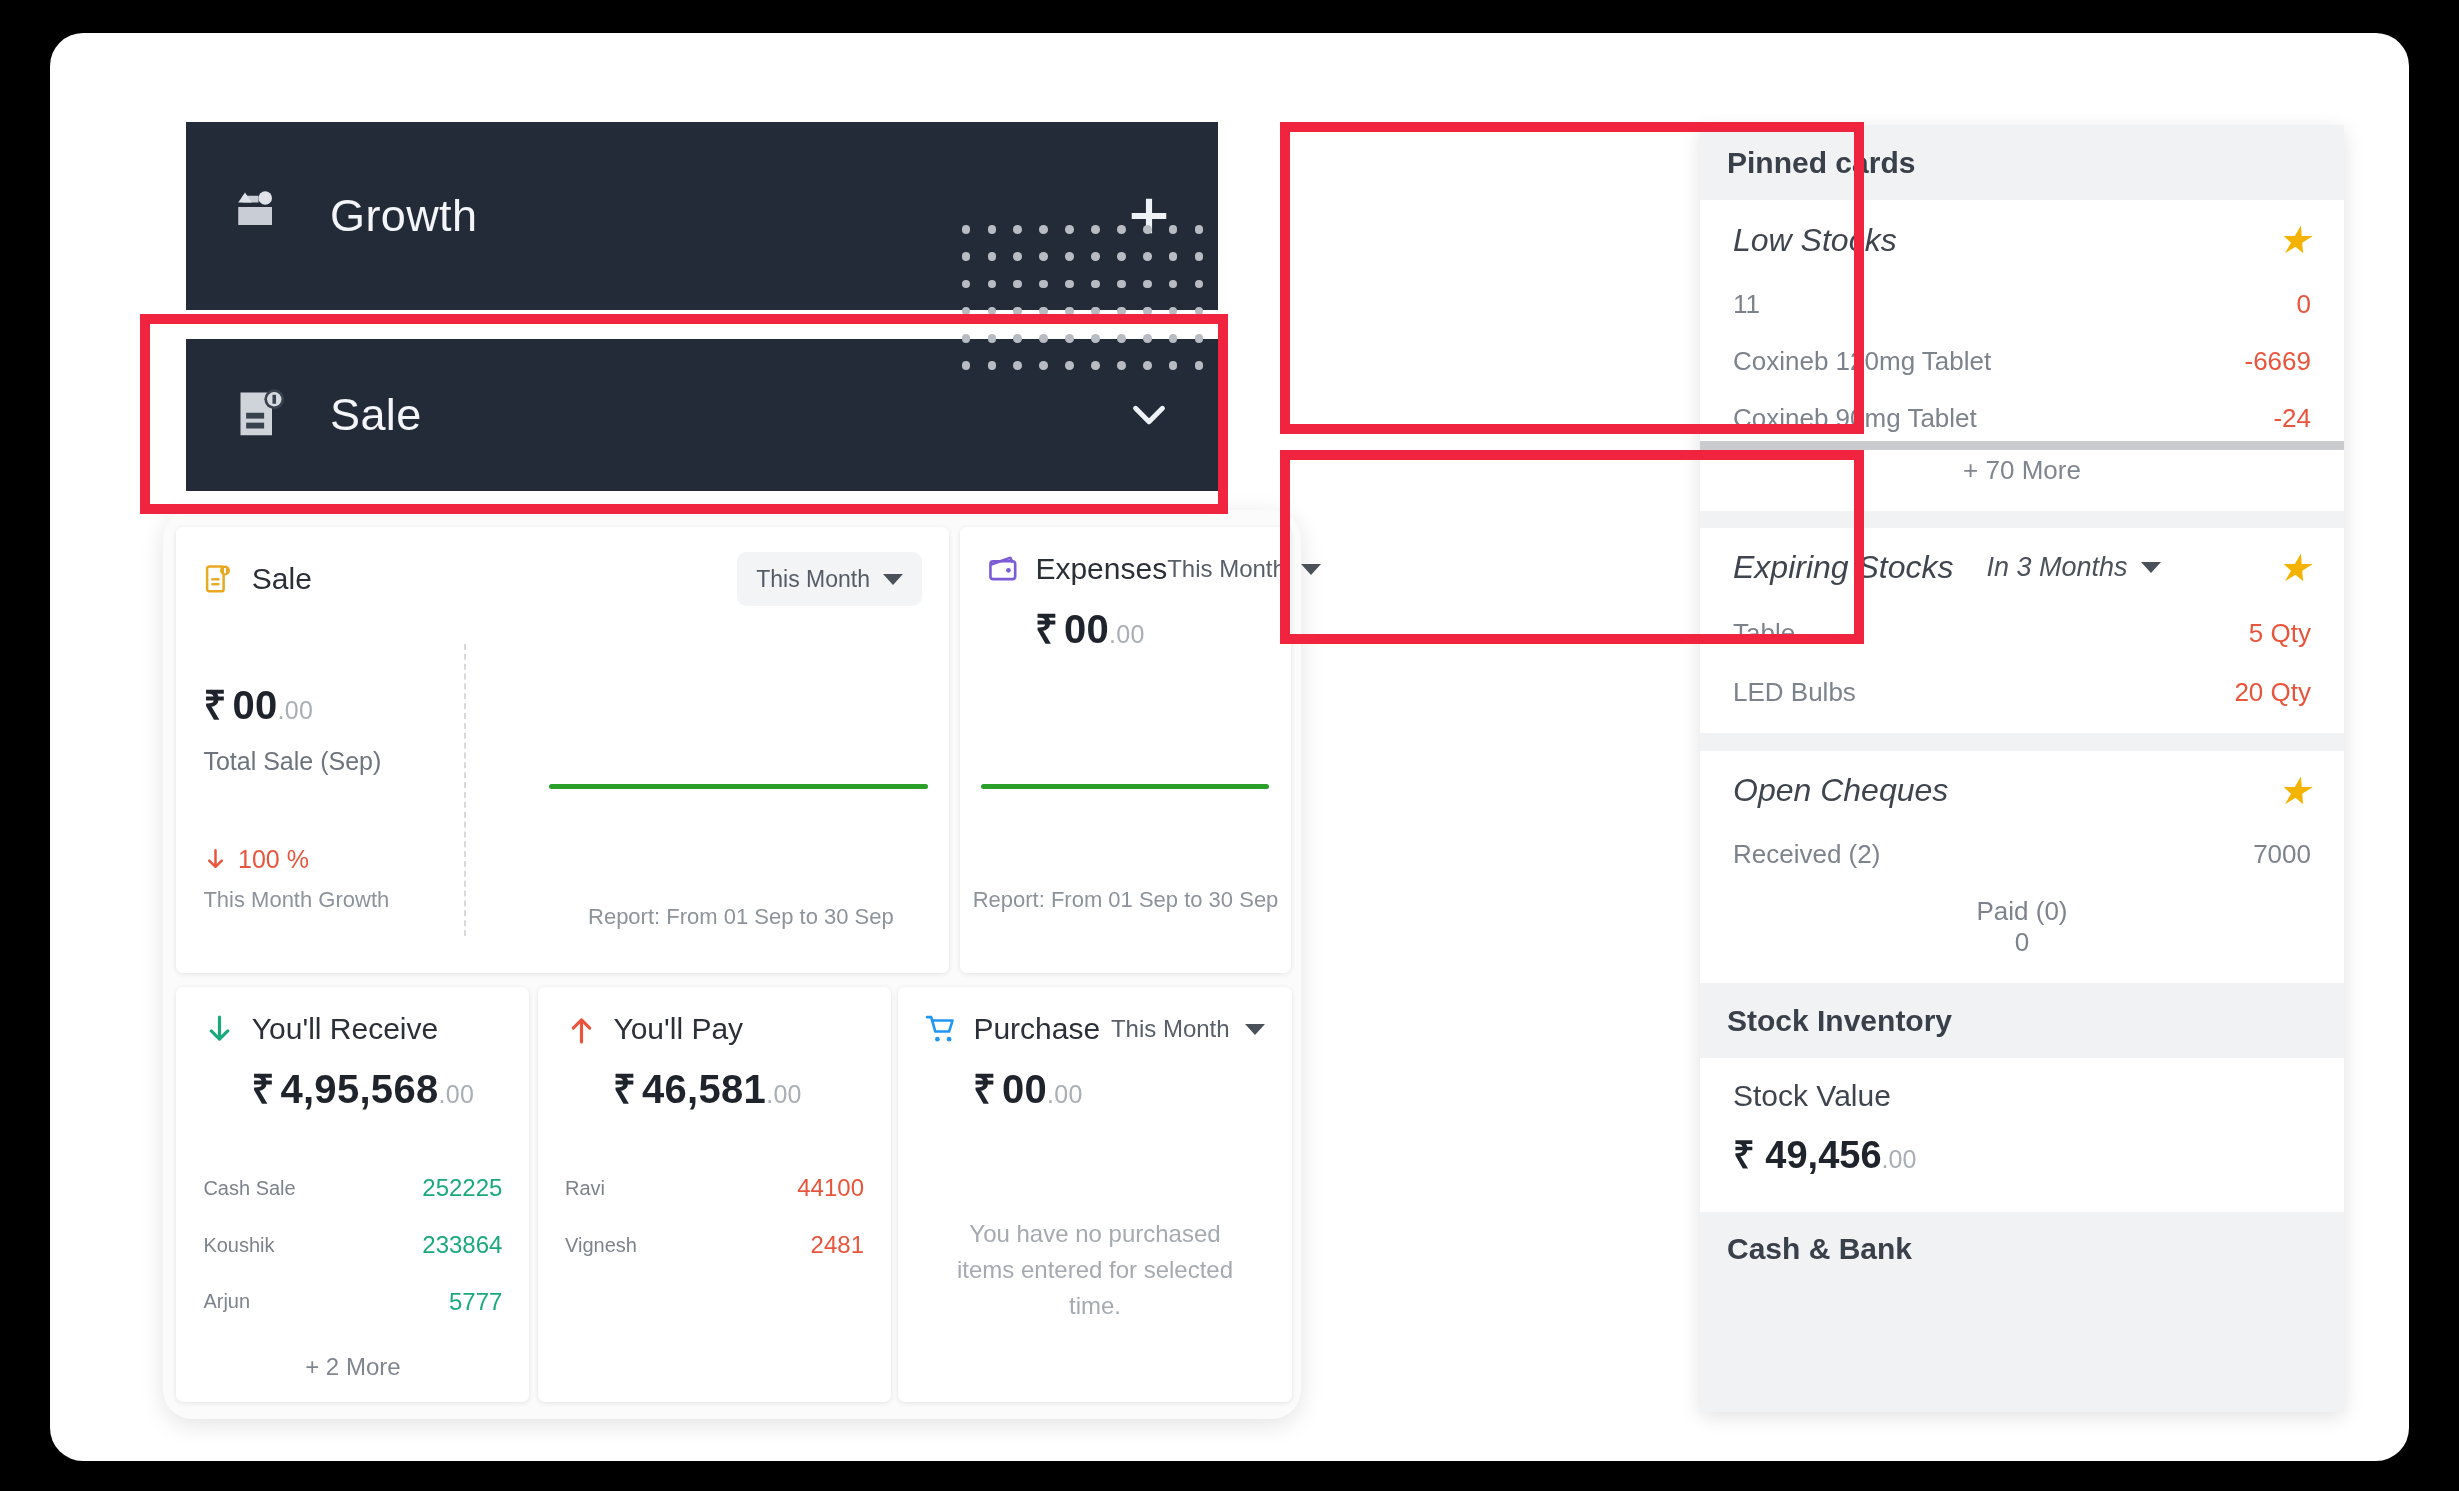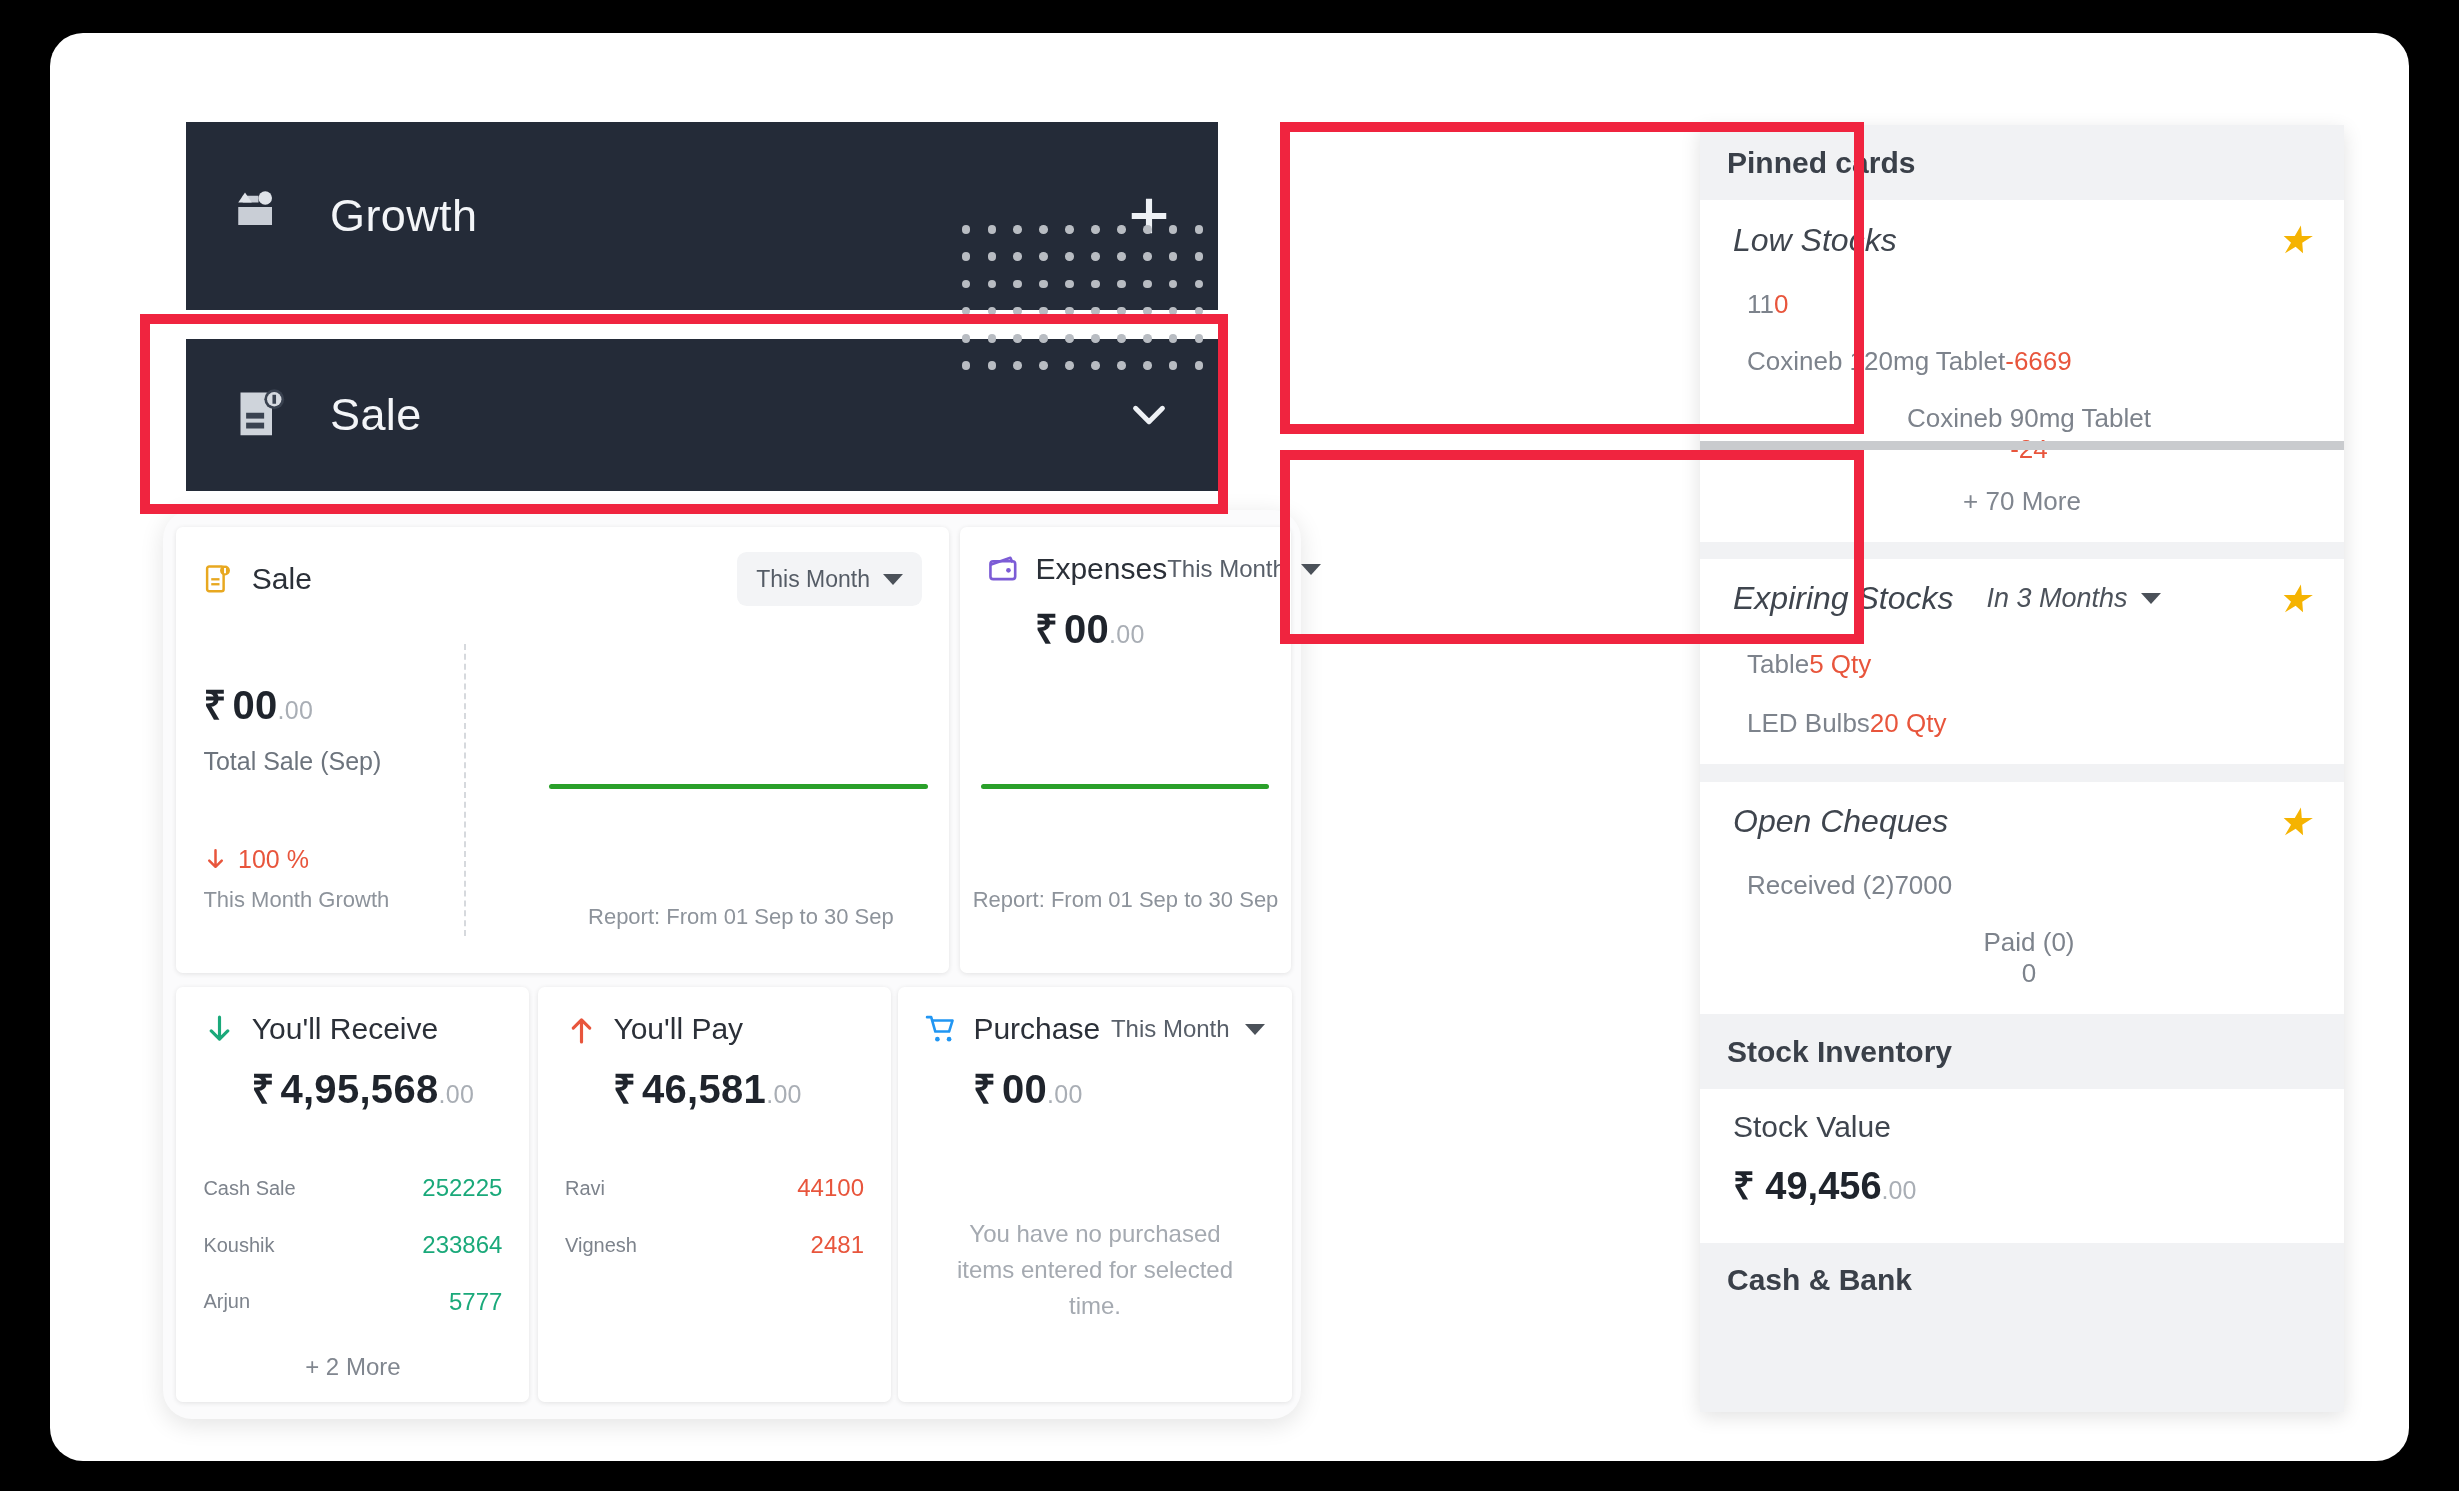--- a/index.html
+++ b/index.html
@@ -156,21 +156,21 @@
     height: 75px; display: flex; align-items: center;
     padding: 0 27px;
     font-size: 30px; color: #3a4049; font-weight: 700;
     background: #f1f2f4;
   }
   .wcard { background: #fff; margin: 0; padding: 21px 33px 25px 33px; }
   .wcard-head { display: flex; align-items: center; font-style: italic; }
   .wcard-title { font-size: 32px; color: #3f454e; font-weight: 400; }
   .star { margin-left: auto; font-size: 38px; color: #f5b301; line-height: 1; }
   .w-sel { margin-left: 33px; font-size: 27px; color: #4c525b; display:flex; align-items:center; gap: 13.4px; }
-  .wrow { display: flex; align-items: center; padding: 12.5px 0 0 0; margin-left: 14px; }
+  .wrow { display: flex; align-items: center; justify-content: space-between; padding: 12.5px 0 0 0; }
   .wrow-k { font-size: 26px; color: #7d838c; }
   .wrow-v { font-size: 26px; }
   .wmore { text-align: center; font-size: 26px; color: #80868f; padding-top: 21px; }
   .divider-gap { height: 17.3px; background: #f1f2f4; }
   .scroll-nub { position: absolute; left: 1650px; top: 408px; width: 644px; height: 8.6px; background: #c9cbce; z-index: 25; }
 
   .sv-label { font-size: 30px; color: #3f454e; }
   .sv-amt { font-size: 38px; color: #1f242c; font-weight: 700; margin-top: 13.4px; }
   .sv-amt .dec { font-size: 25px; color: #a9aeb5; font-weight: 400; }
 </style>
@@ -410,21 +410,21 @@
           <span class="star">★</span>
         </div>
         <div class="wrow" style="margin-top:17.3px;">
           <span class="wrow-k">11</span>
           <span class="wrow-v" style="color:#e8553c">0</span>
         </div>
         <div class="wrow" style="margin-top:13.4px;">
           <span class="wrow-k">Coxineb 120mg Tablet</span>
           <span class="wrow-v" style="color:#e8553c">-6669</span>
         </div>
-        <div class="wrow" style="margin-top:13.4px;flex-direction:column;">
+        <div class="wrow" style="margin-top:13.4px;">
           <span class="wrow-k">Coxineb 90mg Tablet</span>
           <span class="wrow-v" style="color:#e8553c">-24</span>
         </div>
         <div class="wmore">+ 70 More</div>
       </div>
 
       <div class="divider-gap"></div>
 
       <div class="wcard">
         <div class="wcard-head">

